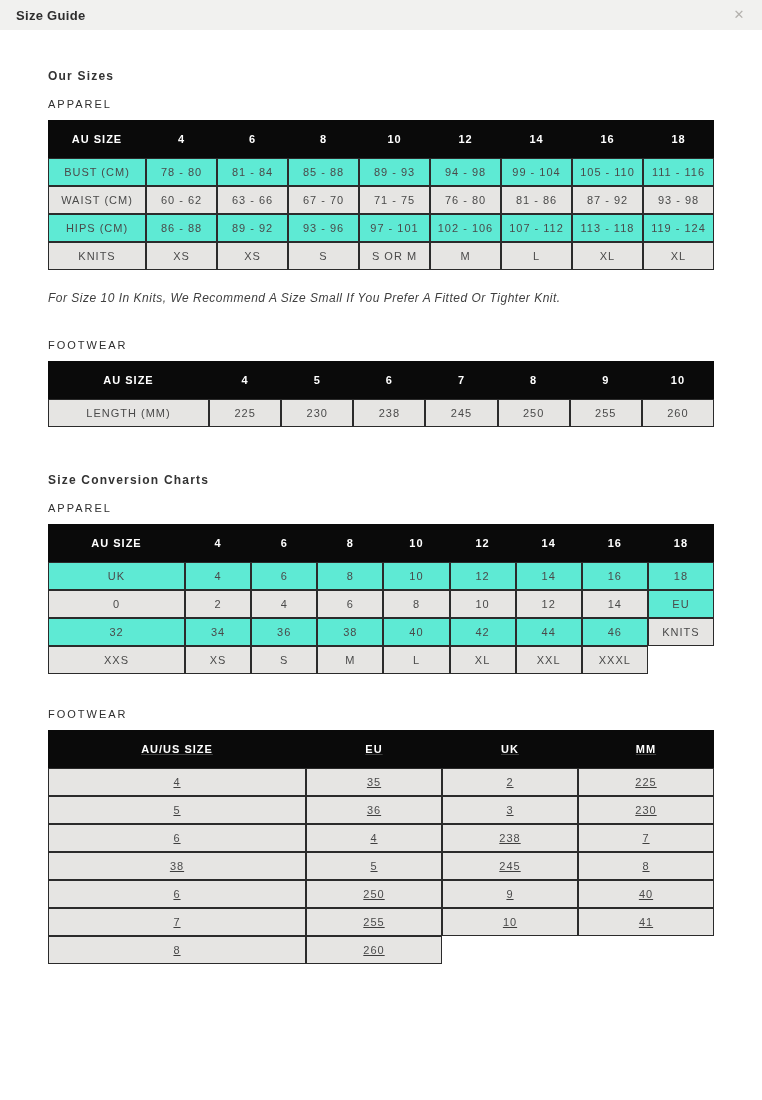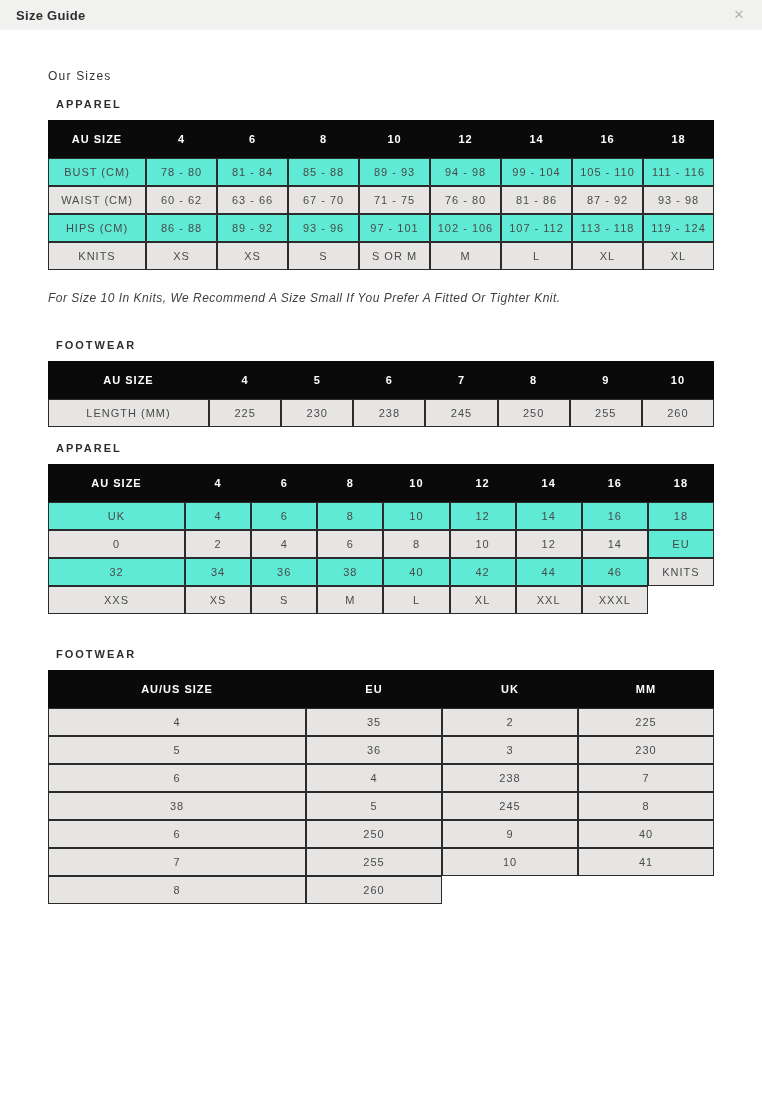--- a/index.html
+++ b/index.html
@@ -42,27 +42,27 @@
   }
   .content {
     padding: 0 48px;
   }
   .section-title {
     margin: 40px 0 0;
     font-size: 12px;
     line-height: 13px;
     color: #333333;
     letter-spacing: 1.2px;
-    font-weight: normal;
+    font-weight: bold;
   }
   .table-label {
-    margin: 15px 8px 10px;
+    margin: 15px 0 10px;
     font-size: 11px;
     line-height: 12px;
-    font-weight: bold;
+    font-weight: normal;
     color: #2e2e2e;
     letter-spacing: 2px;
   }
   .table-label.spaced { margin-top: 34px; }
   .size-table {
     width: 666px;
     display: grid;
     gap: 0;
   }
   .size-table .th {
@@ -175,20 +175,21 @@
       <div class="td dark">LENGTH (MM)</div>
       <div class="td dark">225</div>
       <div class="td dark">230</div>
       <div class="td dark">238</div>
       <div class="td dark">245</div>
       <div class="td dark">250</div>
       <div class="td dark">255</div>
       <div class="td dark">260</div>
     </div>
 
+  <h2 class="section-title" style="margin-top:47px">Size Conversion Charts</h2>
 
   <h3 class="table-label">APPAREL</h3>
   <div class="size-table" style="grid-template-columns: 137px repeat(8, 1fr);">
       <div class="th">AU SIZE</div>
       <div class="th">4</div>
       <div class="th">6</div>
       <div class="th">8</div>
       <div class="th">10</div>
       <div class="th">12</div>
       <div class="th">14</div>
@@ -225,21 +226,21 @@
       <div class="td dark">XS</div>
       <div class="td dark">S</div>
       <div class="td dark">M</div>
       <div class="td dark">L</div>
       <div class="td dark">XL</div>
       <div class="td dark">XXL</div>
       <div class="td dark">XXXL</div>
     </div>
 
   <h3 class="table-label spaced">FOOTWEAR</h3>
-  <div class="size-table" style="grid-template-columns: 258px repeat(3, 1fr);">
+  <div class="size-table" style="grid-template-columns: 258px repeat(3, 1fr); text-decoration: underline;">
       <div class="th">AU/US SIZE</div>
       <div class="th">EU</div>
       <div class="th">UK</div>
       <div class="th">MM</div>
       <div class="td dark">4</div>
       <div class="td dark">35</div>
       <div class="td dark">2</div>
       <div class="td dark">225</div>
       <div class="td dark">5</div>
       <div class="td dark">36</div>

